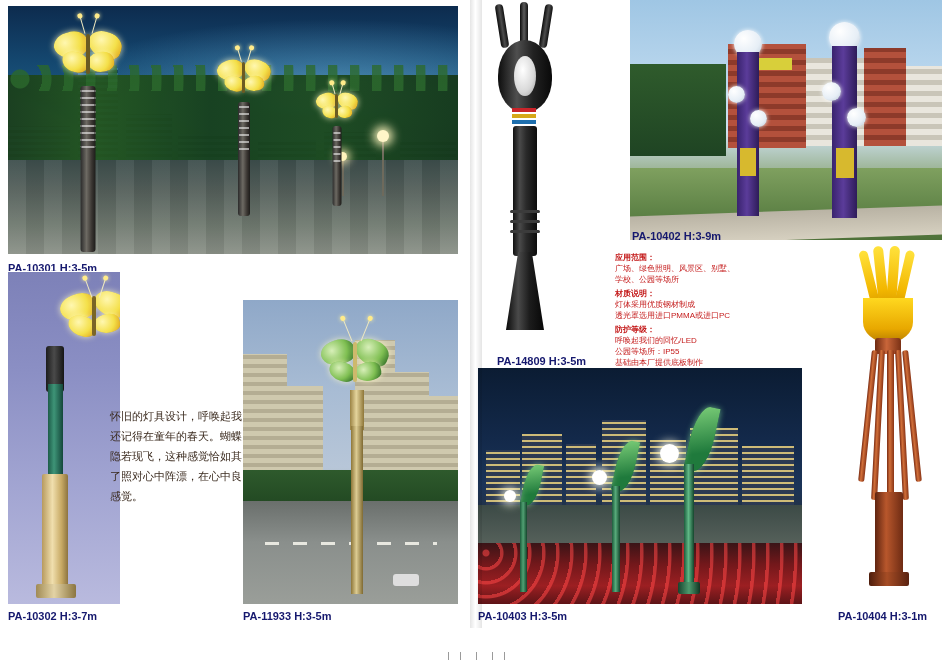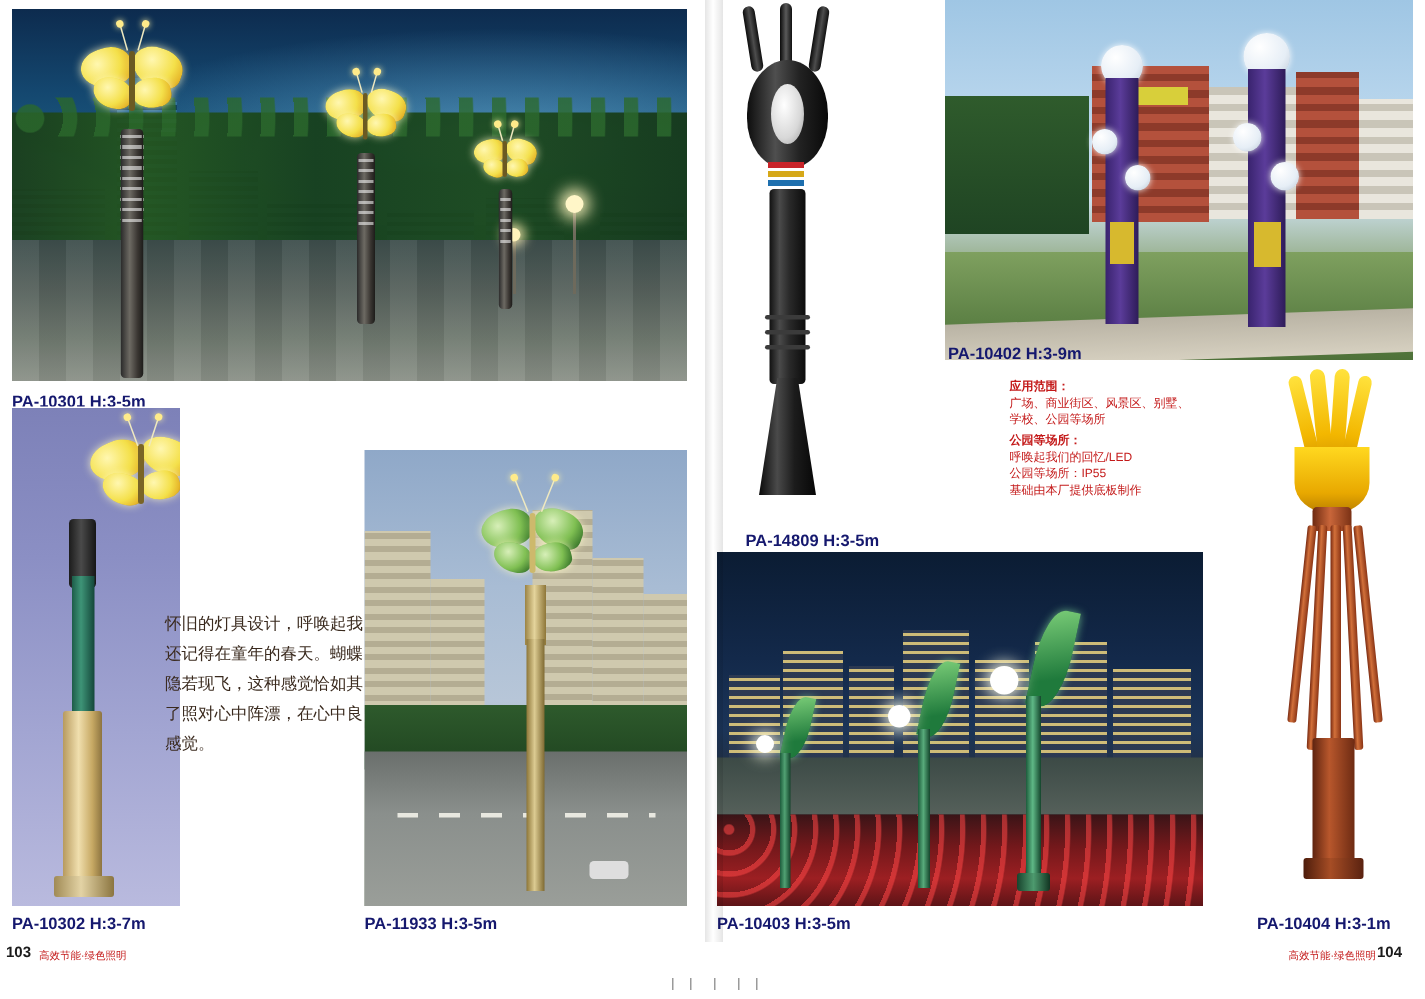--- a/index.html
+++ b/index.html
@@ -100,21 +100,21 @@
   .petal{position:absolute;background:linear-gradient(180deg,#ffe23c,#f3b700 70%,#d79a00);
     border-radius:6px 6px 2px 2px;}
   .stem-rod{position:absolute;border-radius:2px;
     background:linear-gradient(90deg,#7a2b12,#d2703a 40%,#8a3415);}
 
   
   .desc-cn{
     position:absolute;left:110px;top:406px;width:196px;
     font-size:11px;line-height:20px;color:#3a2a1e;
   }
-  .spec{position:absolute;left:673px;top:252px;width:148px;color:#c41a1a;font-size:8px;line-height:11px;}
+  .spec{position:absolute;left:615px;top:252px;width:148px;color:#c41a1a;font-size:8px;line-height:11px;}
   .spec .hd{font-weight:bold;}
   .spec p{margin:0;}
   .spec .grp{margin-bottom:3px;}
 
   
   .footer-bar{position:absolute;bottom:22px;height:14px;}
   .pg-left{left:0;width:475px;}
   .pg-right{left:475px;width:475px;}
   .pg-num{position:absolute;top:0;font-size:10px;color:#1b1b1b;font-weight:bold;}
   .pg-txt{position:absolute;top:2px;font-size:7px;color:#c41a1a;white-space:nowrap;}
@@ -325,25 +325,30 @@
       <div class="globe" style="left:0px;top:60px;width:19px;height:19px;"></div>
       <div class="globe" style="left:25px;top:86px;width:19px;height:19px;"></div>
       <div style="position:absolute;left:14px;top:126px;width:18px;height:30px;background:#d7b92e;"></div>
     </div>
   </div>
   <div class="caption" style="left:632px;top:230px;">PA-10402 H:3-9m</div>
 
   <div class="spec">
     <div class="grp">
       <p class="hd">应用范围：</p>
-      <p>广场、商业街区、风景区、别墅、</p>
+      <p>广场、绿色照明、风景区、别墅、</p>
       <p>学校、公园等场所</p>
     </div>
     <div class="grp">
-      <p class="hd">公园等场所：</p>
+      <p class="hd">材质说明：</p>
+      <p>灯体采用优质钢材制成</p>
+      <p>透光罩选用进口PMMA或进口PC</p>
+    </div>
+    <div class="grp">
+      <p class="hd">防护等级：</p>
       <p>呼唤起我们的回忆/LED</p>
       <p>公园等场所：IP55</p>
       <p>基础由本厂提供底板制作</p>
     </div>
   </div>
 
   <div class="photo photo-border" id="ph10403">
     <div class="city-night">
       <div class="nb" style="left:8px;top:40px;width:34px;height:70px;"></div>
       <div class="nb" style="left:44px;top:24px;width:40px;height:86px;"></div>
@@ -400,28 +405,20 @@
       <div style="position:absolute;left:30px;top:246px;width:28px;height:86px;border-radius:2px;
            background:linear-gradient(90deg,#5f2410,#b8572c 40%,#6e2b13);"></div>
       <div style="position:absolute;left:24px;top:326px;width:40px;height:14px;border-radius:2px;
            background:linear-gradient(90deg,#4e1d0c,#a64d25 45%,#5a2210);"></div>
     </div>
   </div>
   <div class="caption" style="left:838px;top:610px;">PA-10404 H:3-1m</div>
 
   <div class="fold-shadow"></div>
 
-  <div class="footer-bar pg-left">
-    <div class="pg-num" style="left:4px;">103</div>
-    <div class="pg-txt" style="left:26px;">高效节能·绿色照明</div>
-  </div>
-  <div class="footer-bar pg-right">
-    <div class="pg-num" style="left:443px;">104</div>
-    <div class="pg-txt" style="left:384px;">高效节能·绿色照明</div>
-  </div>
 
   <div class="bottom-marks">
     <div class="crop" style="left:448px;"></div>
     <div class="crop" style="left:460px;"></div>
     <div class="crop" style="left:476px;"></div>
     <div class="crop" style="left:492px;"></div>
     <div class="crop" style="left:504px;"></div>
   </div>
 
 </div>

